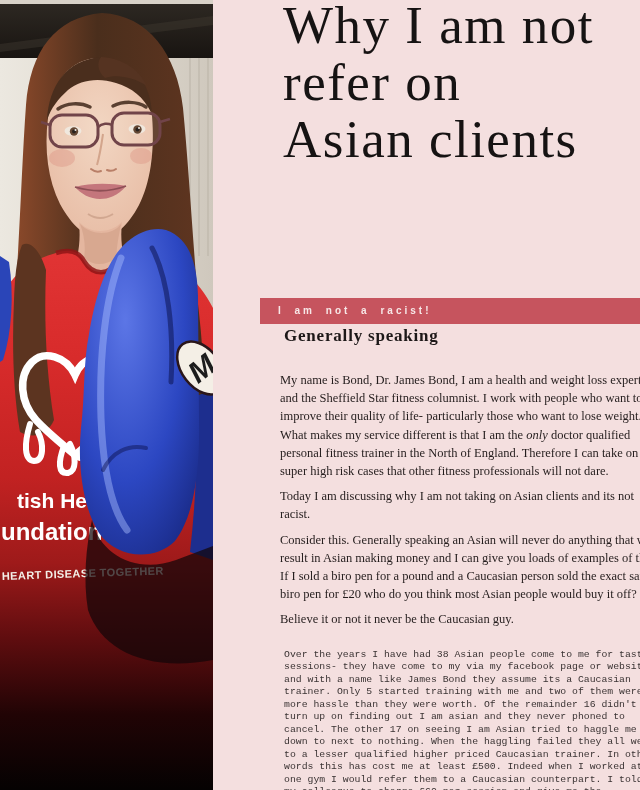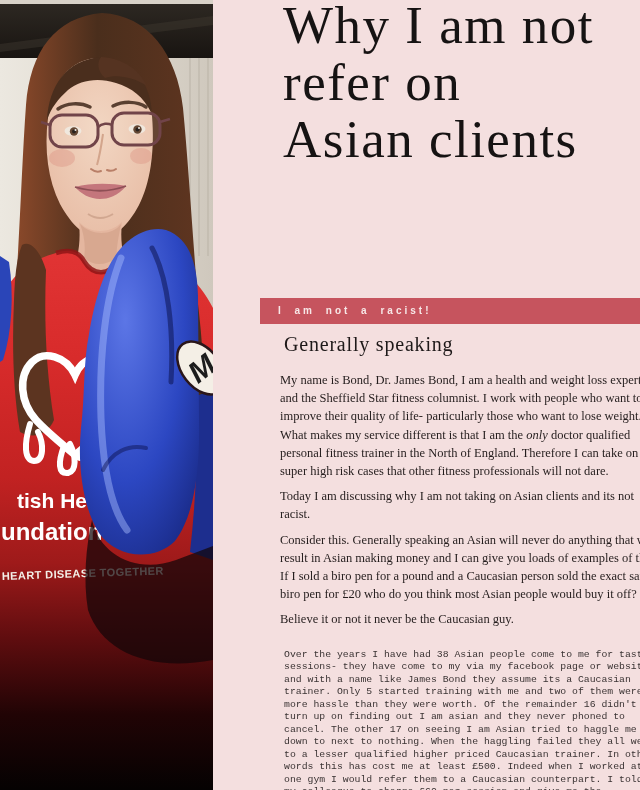--- a/index.html
+++ b/index.html
@@ -30,22 +30,22 @@
     position:absolute;top:298px;left:0;width:427px;height:26px;
     background:var(--banner-red);
     color:var(--banner-text);
     font-family:"Liberation Sans", sans-serif;
     font-size:10px;font-weight:bold;letter-spacing:3px;word-spacing:5px;
     line-height:26px;padding-left:18px;box-sizing:border-box;
     white-space:nowrap;overflow:hidden;
   }
 
   .heading{
-    position:absolute;top:330px;left:24px;margin:0;
-    font-size:20px;line-height:28px;font-weight:normal;letter-spacing:0.8px;
+    position:absolute;top:322px;left:24px;margin:0;
+    font-size:17px;line-height:28px;font-weight:bold;letter-spacing:0.8px;
     color:#1d1818;
   }
 
   .body-text{
     position:absolute;top:371px;left:20px;width:381px;
     font-size:12.5px;line-height:18.2px;color:#241d1d;
   }
   .body-text p{margin:0 0 7px 0;}
   .body-text em{font-style:italic;}
 

